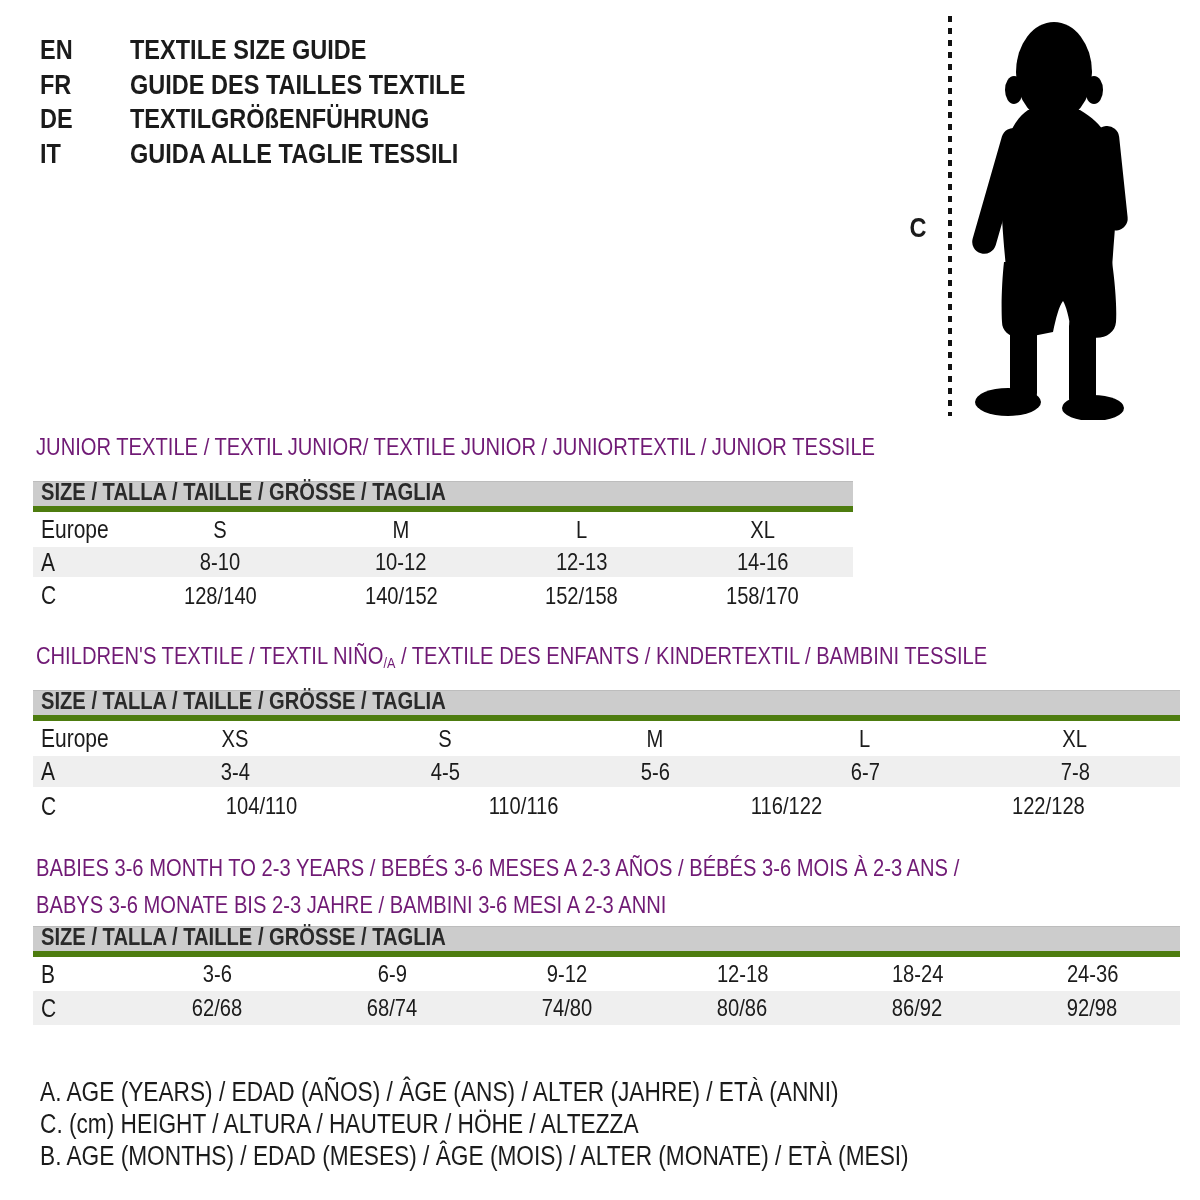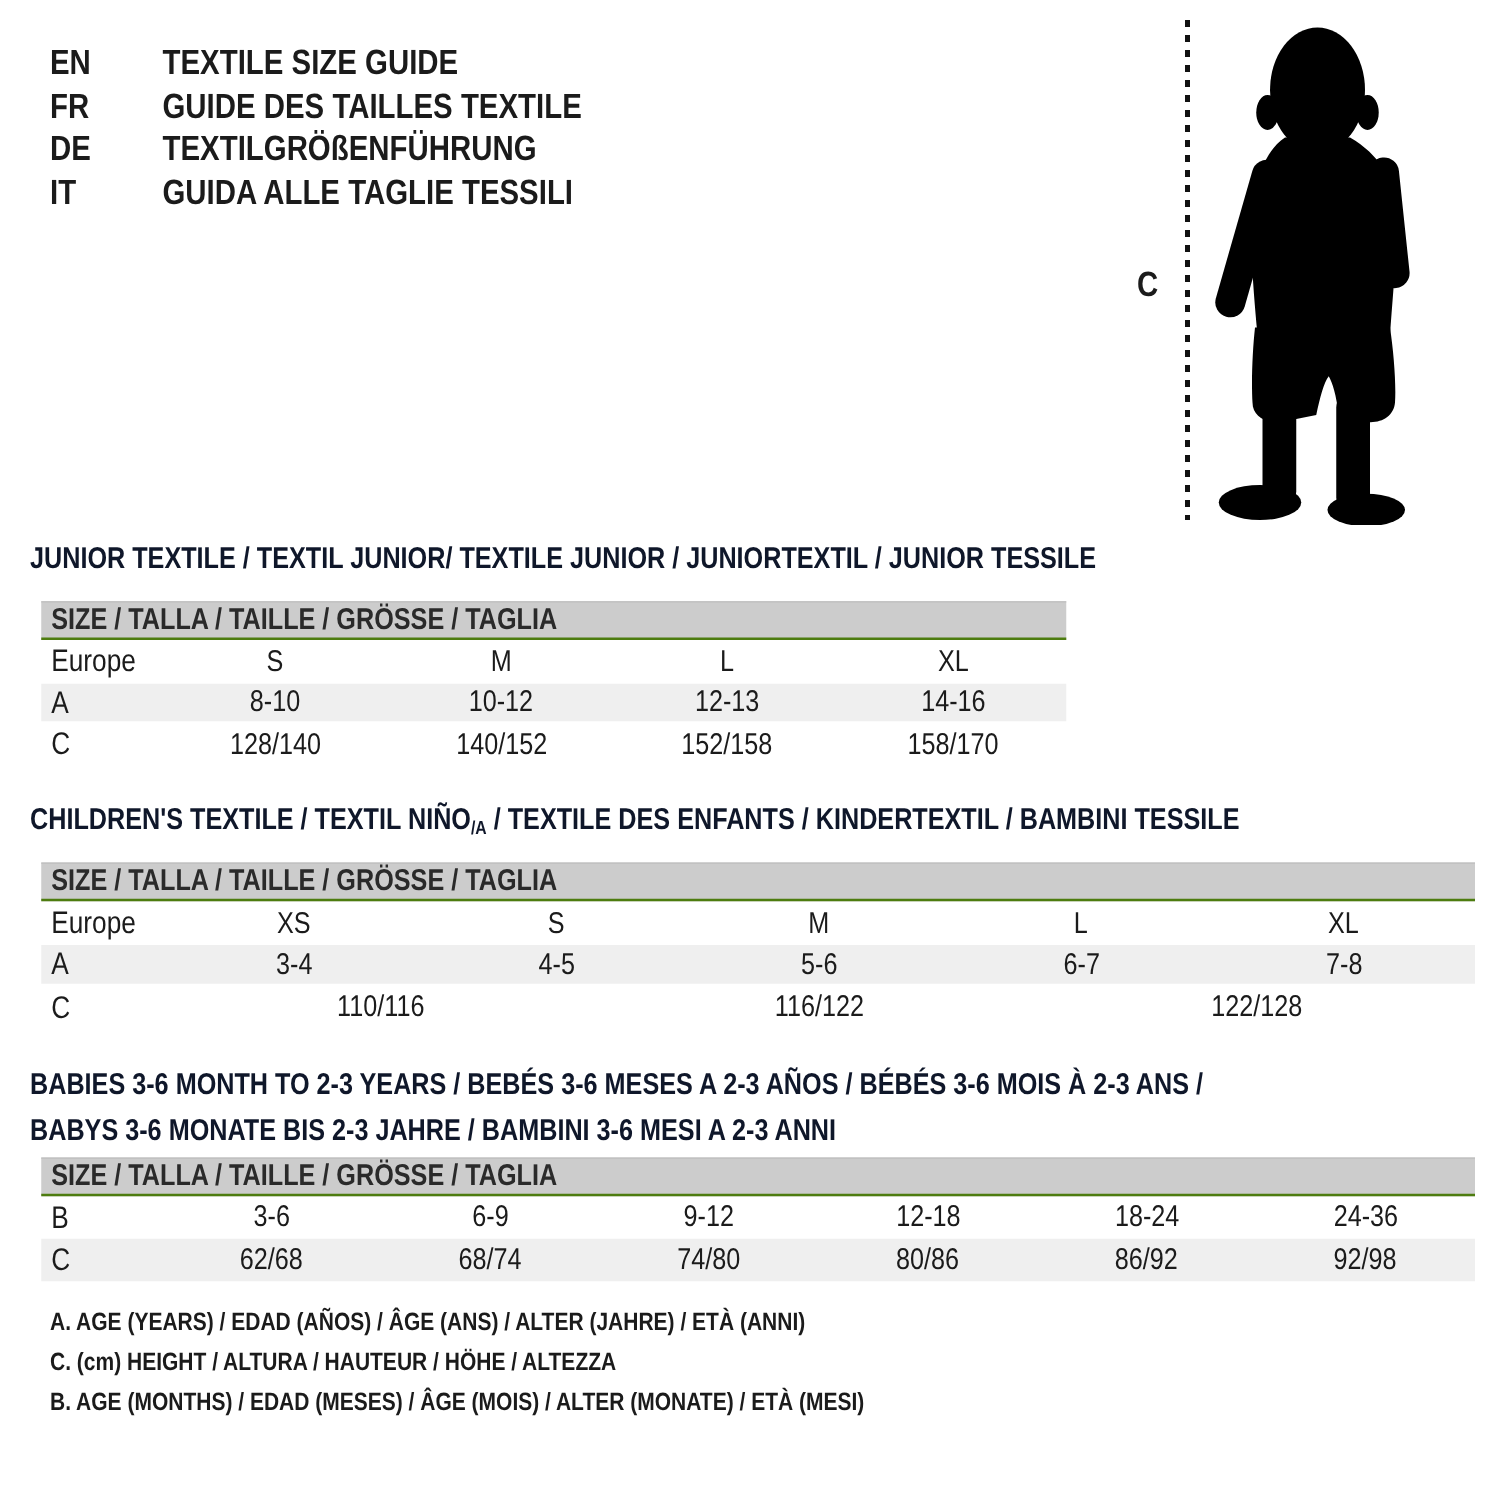--- a/index.html
+++ b/index.html
@@ -19,43 +19,43 @@
 
   
   .height-line {
     position:absolute; left:948px; top:16px; width:4px; height:400px;
     background:repeating-linear-gradient(to bottom,#111 0 6px,transparent 6px 12px);
   }
   .c-label { position:absolute; left:908px; top:212px; font-size:28px; font-weight:bold; }
   .baby-svg { position:absolute; left:966px; top:10px; }
 
   
-  .sec-title { position:absolute; left:24px; font-size:24px; font-weight:bold; color:#0f172a; }
+  .sec-title { position:absolute; left:36px; font-size:24px; font-weight:normal; color:#701a75; }
   #junior-title   { top:433px; }
   #children-title { top:642px; }
   #babies-title   { top:849px; line-height:37px; }
   .subsm { font-size:15px; vertical-align:-4px; }
 
   
   .tbl { position:absolute; left:33px; }
   #junior-tbl   { top:481px; width:820px;  }
   #children-tbl { top:690px; width:1147px; }
   #babies-tbl   { top:926px; width:1147px; }
   .band {
-    height:31px; background:#cccccc; border-top:1px solid #bdbdbd; border-bottom:2px solid #4d7c0f;
+    height:31px; background:#cccccc; border-top:1px solid #bdbdbd; border-bottom:6px solid #4d7c0f;
     display:flex; align-items:flex-end; padding-left:8px; box-sizing:border-box;
     font-size:24px; font-weight:bold; color:#2a2a2a;
   }
   .row { display:flex; align-items:center; font-weight:normal; }
   .row.alt { background:#efefef; }
   .row .lab  { width:97px; padding-left:8px; box-sizing:border-box; font-size:25px; }
   .row .cell { flex:1; text-align:center; font-size:24px; }
 
   
-  .legend { position:absolute; left:40px; top:1042px; font-size:20px; font-weight:bold; }
+  .legend { position:absolute; left:40px; top:1076px; font-size:27px; font-weight:normal; }
   .legend-line { height:32px; display:flex; align-items:center; }
 </style>
 </head>
 <body>
 
 <div class="root">
 
   <div class="langs">
     <div class="lang-row">
       <span class="lang-code"><span class="cond-l">EN</span></span>
@@ -141,20 +141,21 @@
     <div class="row alt" style="height:31px">
       <div class="lab"><span class="cond-l">A</span></div>
       <div class="cell"><span class="cond">3-4</span></div>
       <div class="cell"><span class="cond">4-5</span></div>
       <div class="cell"><span class="cond">5-6</span></div>
       <div class="cell"><span class="cond">6-7</span></div>
       <div class="cell"><span class="cond">7-8</span></div>
     </div>
     <div class="row" style="height:38px">
       <div class="lab"><span class="cond-l">C</span></div>
+      <div class="cell"><span class="cond">104/110</span></div>
       <div class="cell"><span class="cond">110/116</span></div>
       <div class="cell"><span class="cond">116/122</span></div>
       <div class="cell"><span class="cond">122/128</span></div>
     </div>
   </div>
 
   <div class="sec-title" id="babies-title">
     <div><span class="cond-l">BABIES 3-6 MONTH TO 2-3 YEARS / BEBÉS 3-6 MESES A 2-3 AÑOS / BÉBÉS 3-6 MOIS À 2-3 ANS /</span></div>
     <div><span class="cond-l">BABYS 3-6 MONATE BIS 2-3 JAHRE / BAMBINI 3-6 MESI A 2-3 ANNI</span></div>
   </div>

